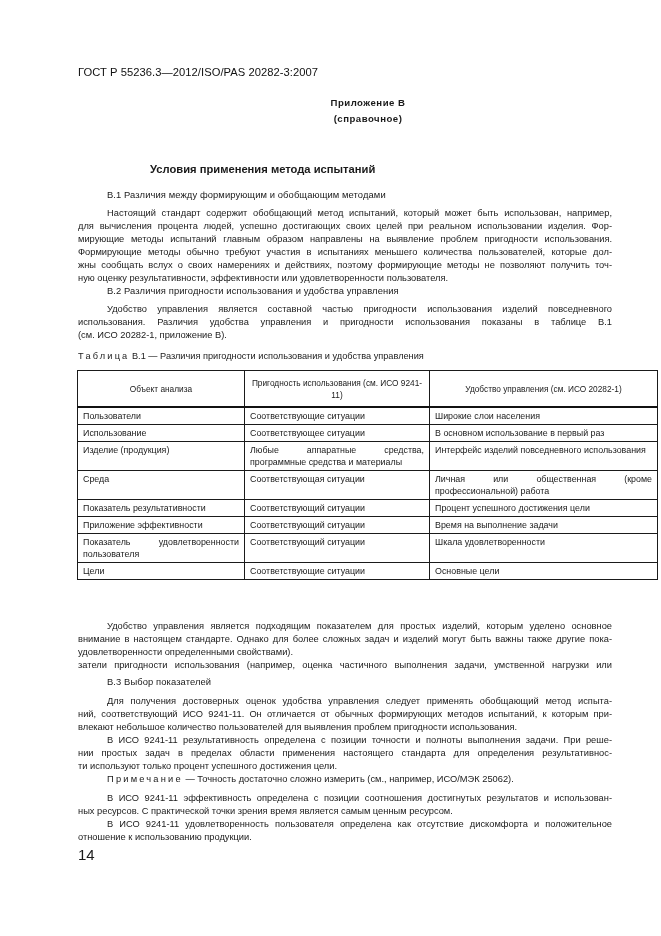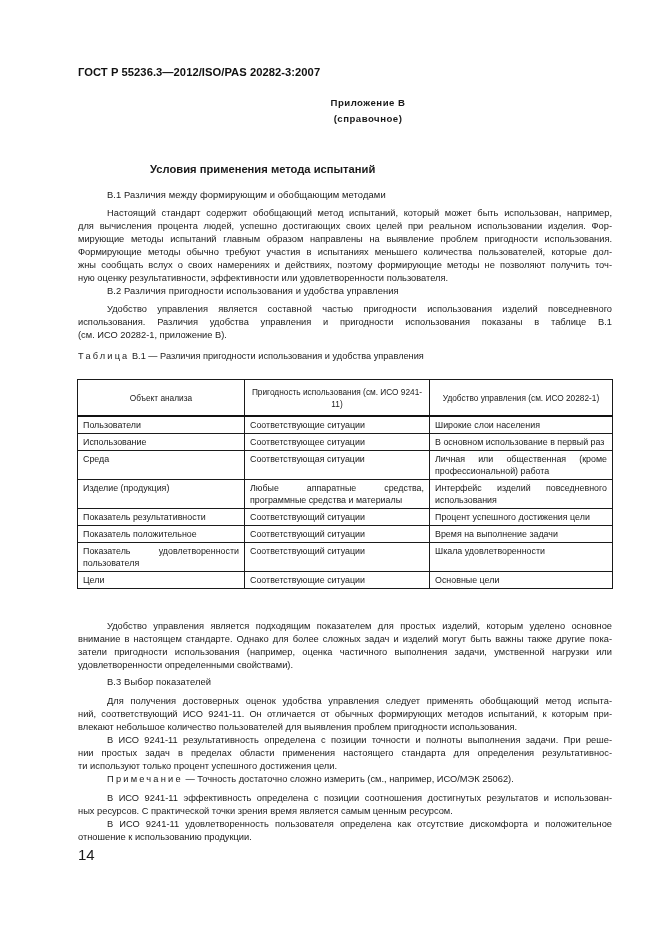--- a/index.html
+++ b/index.html
@@ -3,21 +3,21 @@
   <meta charset="utf-8">
   <style>
     html, body { margin: 0; padding: 0; background: #ffffff; }
     body {
       width: 661px; height: 936px; position: relative; overflow: hidden;
       font-family: "Liberation Sans", "DejaVu Sans", sans-serif;
       color: #1a1a1a;
     }
     .page-header {
       position: absolute; left: 78px; top: 66px;
-      font-size: 11.2px; font-weight: bold; letter-spacing: 0.05px;
+      font-size: 11.2px; font-weight: normal; letter-spacing: 0.05px;
       color: #111;
     }
     .annex {
       position: absolute; left: 238px; width: 260px; text-align: center;
       font-size: 9.6px; font-weight: bold; letter-spacing: 0.5px;
     }
     .annex.l1 { top: 97px; }
     .annex.l2 { top: 113px; }
     .main-title {
       position: absolute; left: 150px; width: 440px; text-align: left; top: 163px;
@@ -33,22 +33,22 @@
     }
     .para .ln { display: block; text-align: justify; text-align-last: justify; white-space: nowrap; }
     .para .ln.last { text-align-last: left; }
     .para .ln.ind { padding-left: 29px; }
     .table-caption {
       position: absolute; left: 78px; top: 351px;
       font-size: 9.2px;
     }
     .spaced { letter-spacing: 2.2px; }
     table.cmp {
-      position: absolute; left: 77px; top: 370px; width: 536px;
-      border-collapse: collapse; font-size: 8.9px; color: #1a1a1a; margin-top: 9px;
+      position: absolute; left: 77px; top: 370px; width: 581px;
+      border-collapse: collapse; font-size: 8.9px; color: #1a1a1a;
     }
     table.cmp td, table.cmp th {
       border: 1px solid #1a1a1a; padding: 2px 5px; vertical-align: top;
       font-weight: normal; text-align: left; line-height: 12px;
     }
     table.cmp th {
       text-align: center; vertical-align: middle; font-size: 8.3px;
       height: 31px; border-bottom: 2px solid #111;
     }
     table.cmp td.j { text-align: justify; text-align-last: left; }
@@ -102,57 +102,57 @@
       <td>Пользователи</td>
       <td>Соответствующие ситуации</td>
       <td>Широкие слои населения</td>
     </tr>
     <tr>
       <td>Использование</td>
       <td>Соответствующее ситуации</td>
       <td>В основном использование в первый раз</td>
     </tr>
     <tr>
+      <td>Изделие (продукция)</td>
+      <td class="j">Любые аппаратные средства, программные средства и материалы</td>
+      <td class="j">Интерфейс изделий повседневного использования</td>
+    </tr>
+    <tr>
       <td>Среда</td>
       <td>Соответствующая ситуации</td>
       <td class="j">Личная или общественная (кроме профессиональной) работа</td>
-    </tr>
-    <tr>
-      <td>Изделие (продукция)</td>
-      <td class="j">Любые аппаратные средства, программные средства и материалы</td>
-      <td class="j">Интерфейс изделий повседневного использования</td>
     </tr>
     <tr>
       <td>Показатель результативности</td>
       <td>Соответствующий ситуации</td>
       <td class="j">Процент успешного достижения цели</td>
     </tr>
     <tr>
-      <td>Показатель положительное</td>
+      <td>Приложение эффективности</td>
       <td>Соответствующий ситуации</td>
       <td>Время на выполнение задачи</td>
     </tr>
     <tr>
       <td class="j">Показатель удовлетворенности пользователя</td>
       <td>Соответствующий ситуации</td>
       <td>Шкала удовлетворенности</td>
     </tr>
     <tr>
       <td>Цели</td>
       <td>Соответствующие ситуации</td>
       <td>Основные цели</td>
     </tr>
   </tbody>
 </table>
 
 <div class="para" style="top:620px;">
   <span class="ln ind">Удобство управления является подходящим показателем для простых изделий, которым уделено основное</span>
   <span class="ln">внимание в настоящем стандарте. Однако для более сложных задач и изделий могут быть важны также другие пока-</span>
+  <span class="ln last">удовлетворенности определенными свойствами).</span>
   <span class="ln">затели пригодности использования (например, оценка частичного выполнения задачи, умственной нагрузки или</span>
-  <span class="ln last">удовлетворенности определенными свойствами).</span>
 </div>
 
 <div class="section" style="top:676px;">В.3  Выбор показателей</div>
 <div class="para" style="top:695px;">
   <span class="ln ind">Для получения достоверных оценок удобства управления следует применять обобщающий метод испыта-</span>
   <span class="ln">ний, соответствующий ИСО 9241-11. Он отличается от обычных формирующих методов испытаний, к которым при-</span>
   <span class="ln last">влекают небольшое количество пользователей для выявления проблем пригодности использования.</span>
   <span class="ln ind">В ИСО 9241-11 результативность определена с позиции точности и полноты выполнения задачи. При реше-</span>
   <span class="ln">нии простых задач в пределах области применения настоящего стандарта для определения результативнос-</span>
   <span class="ln last">ти используют только процент успешного достижения цели.</span>

